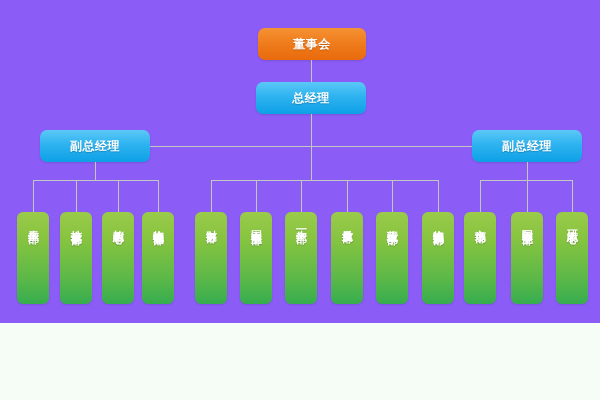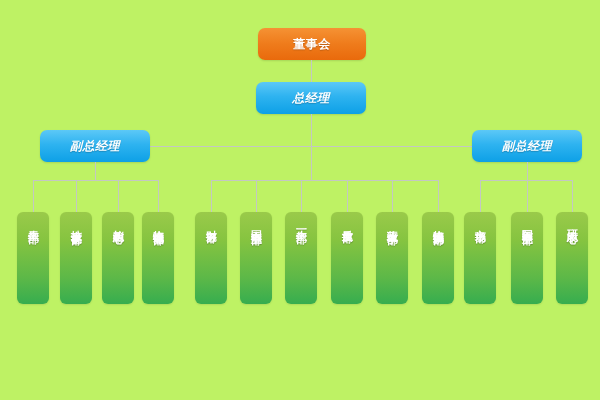--- a/index.html
+++ b/index.html
@@ -9,22 +9,22 @@
   body {
     width: 600px;
     height: 400px;
     overflow: hidden;
     background: #f6fdf6;
     font-family: "DejaVu Sans", "Liberation Sans", sans-serif;
   }
   #chart-canvas {
     position: relative;
     width: 600px;
-    height: 400px;
-    background: #bef264;
+    height: 323px;
+    background: #8b5cf6;
   }
 
   
   .line {
     position: absolute;
     background: #c3c7c3;
   }
   .line.v { width: 1px; }
   .line.h { height: 1px; }
 
@@ -52,21 +52,20 @@
     height: 32px;
     text-shadow: 0 1px 1px rgba(0,0,0,0.22);
   }
   .node.board {
     background: linear-gradient(to bottom, #f59234 0%, #ef7c1c 48%, #e96a0c 100%);
     box-shadow: 0 1px 2px rgba(0,0,0,0.12);
   }
   .node.blue {
     background: linear-gradient(to bottom, #5cc8f7 0%, #2eb3f0 45%, #0da0e6 100%);
     box-shadow: 0 1px 2px rgba(0,0,0,0.12);
-    font-style: italic;
   }
 
   
   .node.dept {
     width: 32px;
     height: 92px;
     top: 212px;
     border-radius: 6px;
     background: linear-gradient(to bottom, #9aca4a 0%, #86c440 30%, #5cb848 72%, #36ad4f 100%);
     box-shadow: 0 1px 2px rgba(0,0,0,0.10);

